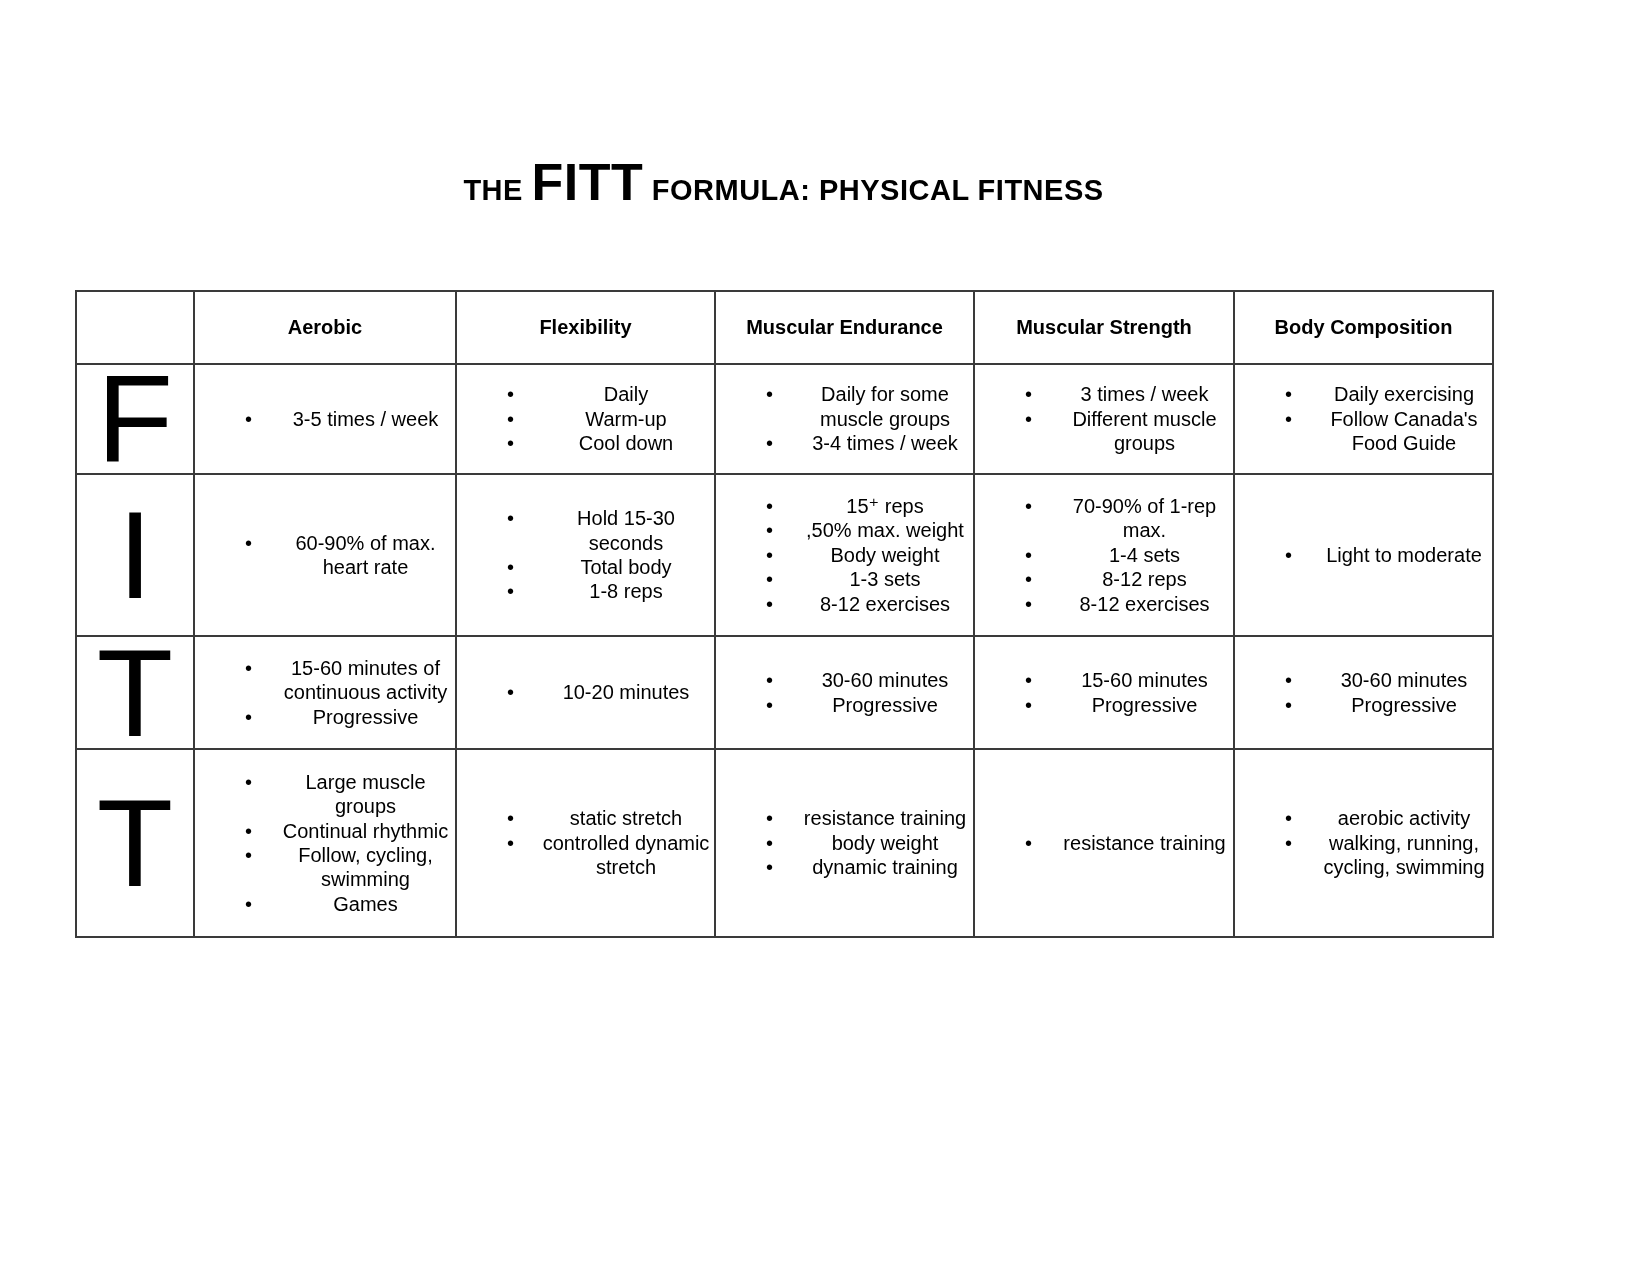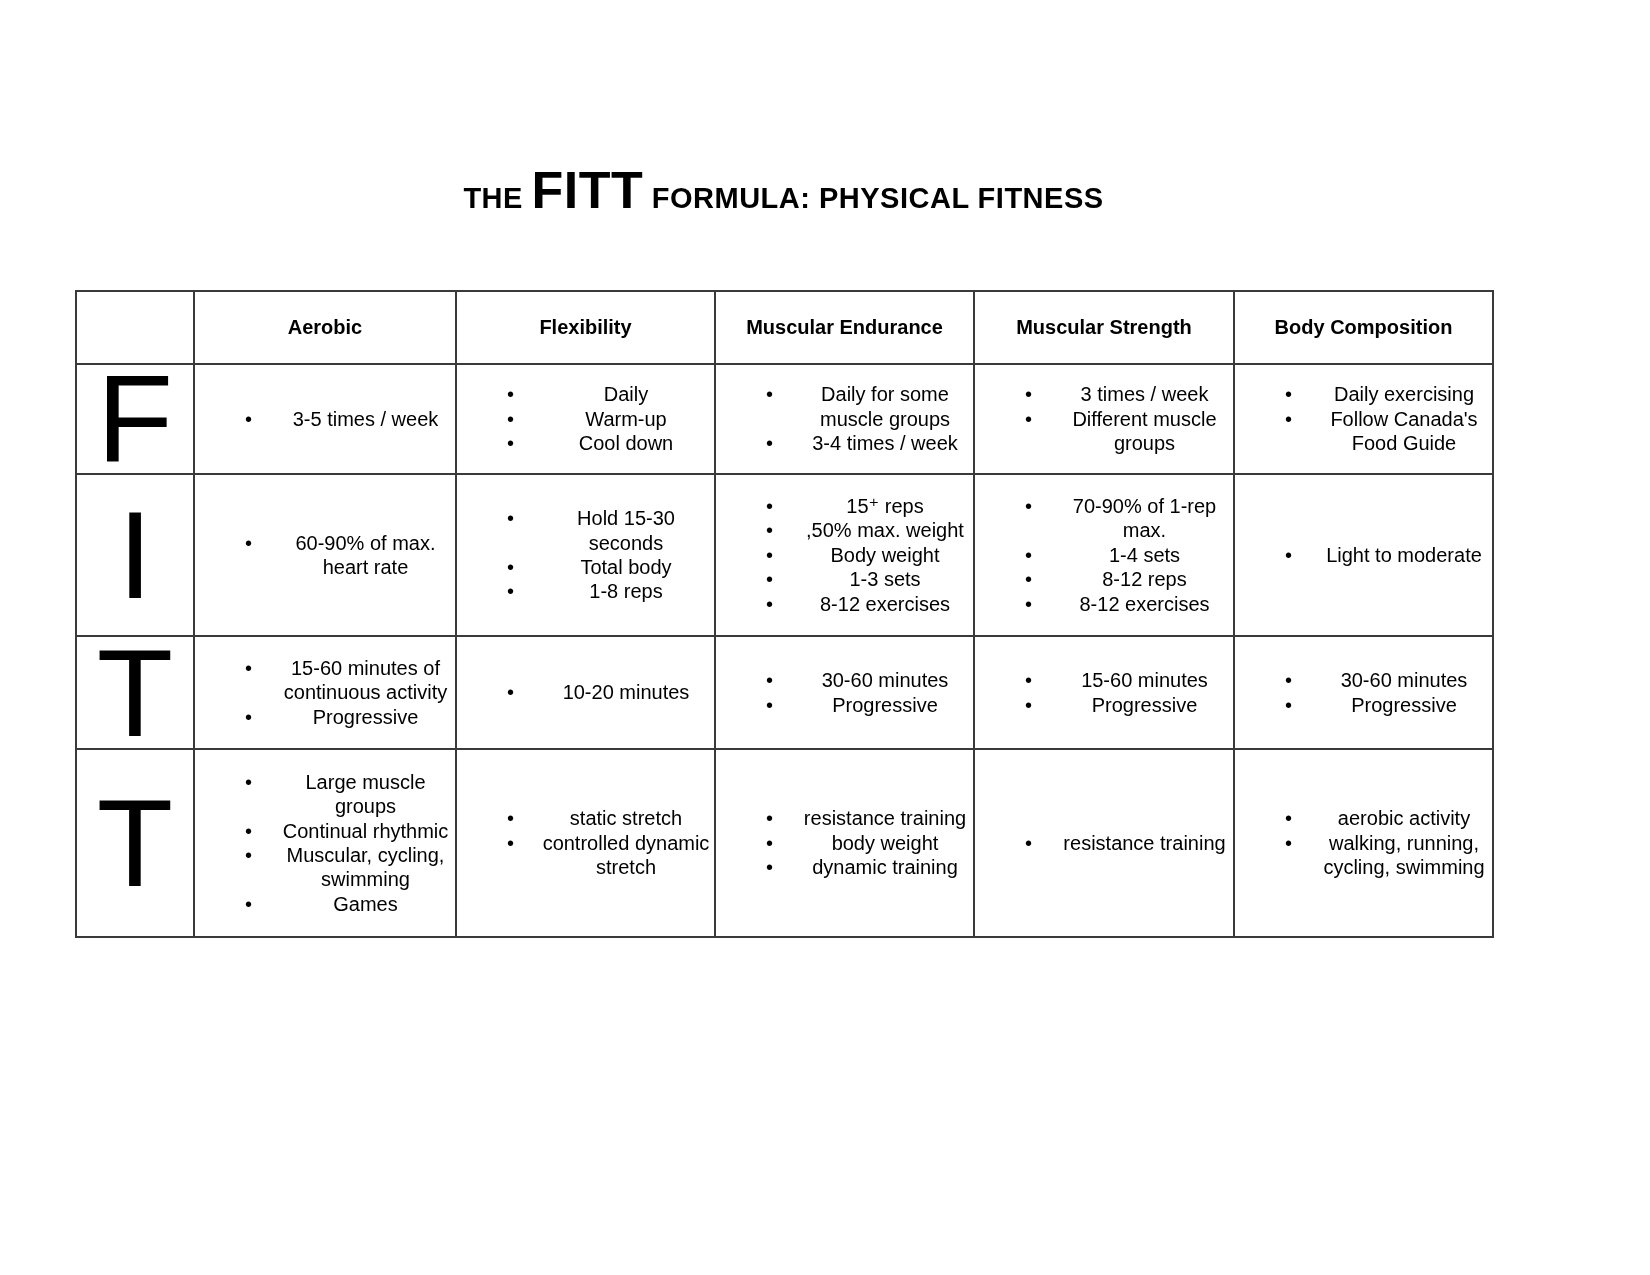--- a/index.html
+++ b/index.html
@@ -10,21 +10,21 @@
     position: relative;
     width: 1650px;
     height: 1275px;
     background: #ffffff;
     overflow: hidden;
   }
 
   
   .title {
     position: absolute;
-    top: 164px;
+    top: 156px;
     left: 75px;
     width: 1417px;
     text-align: center;
     line-height: 52px;
     white-space: nowrap;
     font-weight: 700;
     letter-spacing: 0.5px;
   }
   .title .t-small { font-size: 29px; }
   .title .t-big   { font-size: 52px; }
@@ -211,21 +211,21 @@
               <li>Progressive</li>
             </ul>
           </td>
       </tr>
       <tr class="row-t2">
         <th class="letter">T</th>
         <td>
             <ul class="cell-list">
               <li>Large muscle groups</li>
               <li>Continual rhythmic</li>
-              <li>Muscular, cycling, swimming</li>
+              <li>Follow, cycling, swimming</li>
               <li>Games</li>
             </ul>
           </td>
         <td>
             <ul class="cell-list">
               <li>static stretch</li>
               <li>controlled dynamic stretch</li>
             </ul>
           </td>
         <td>

